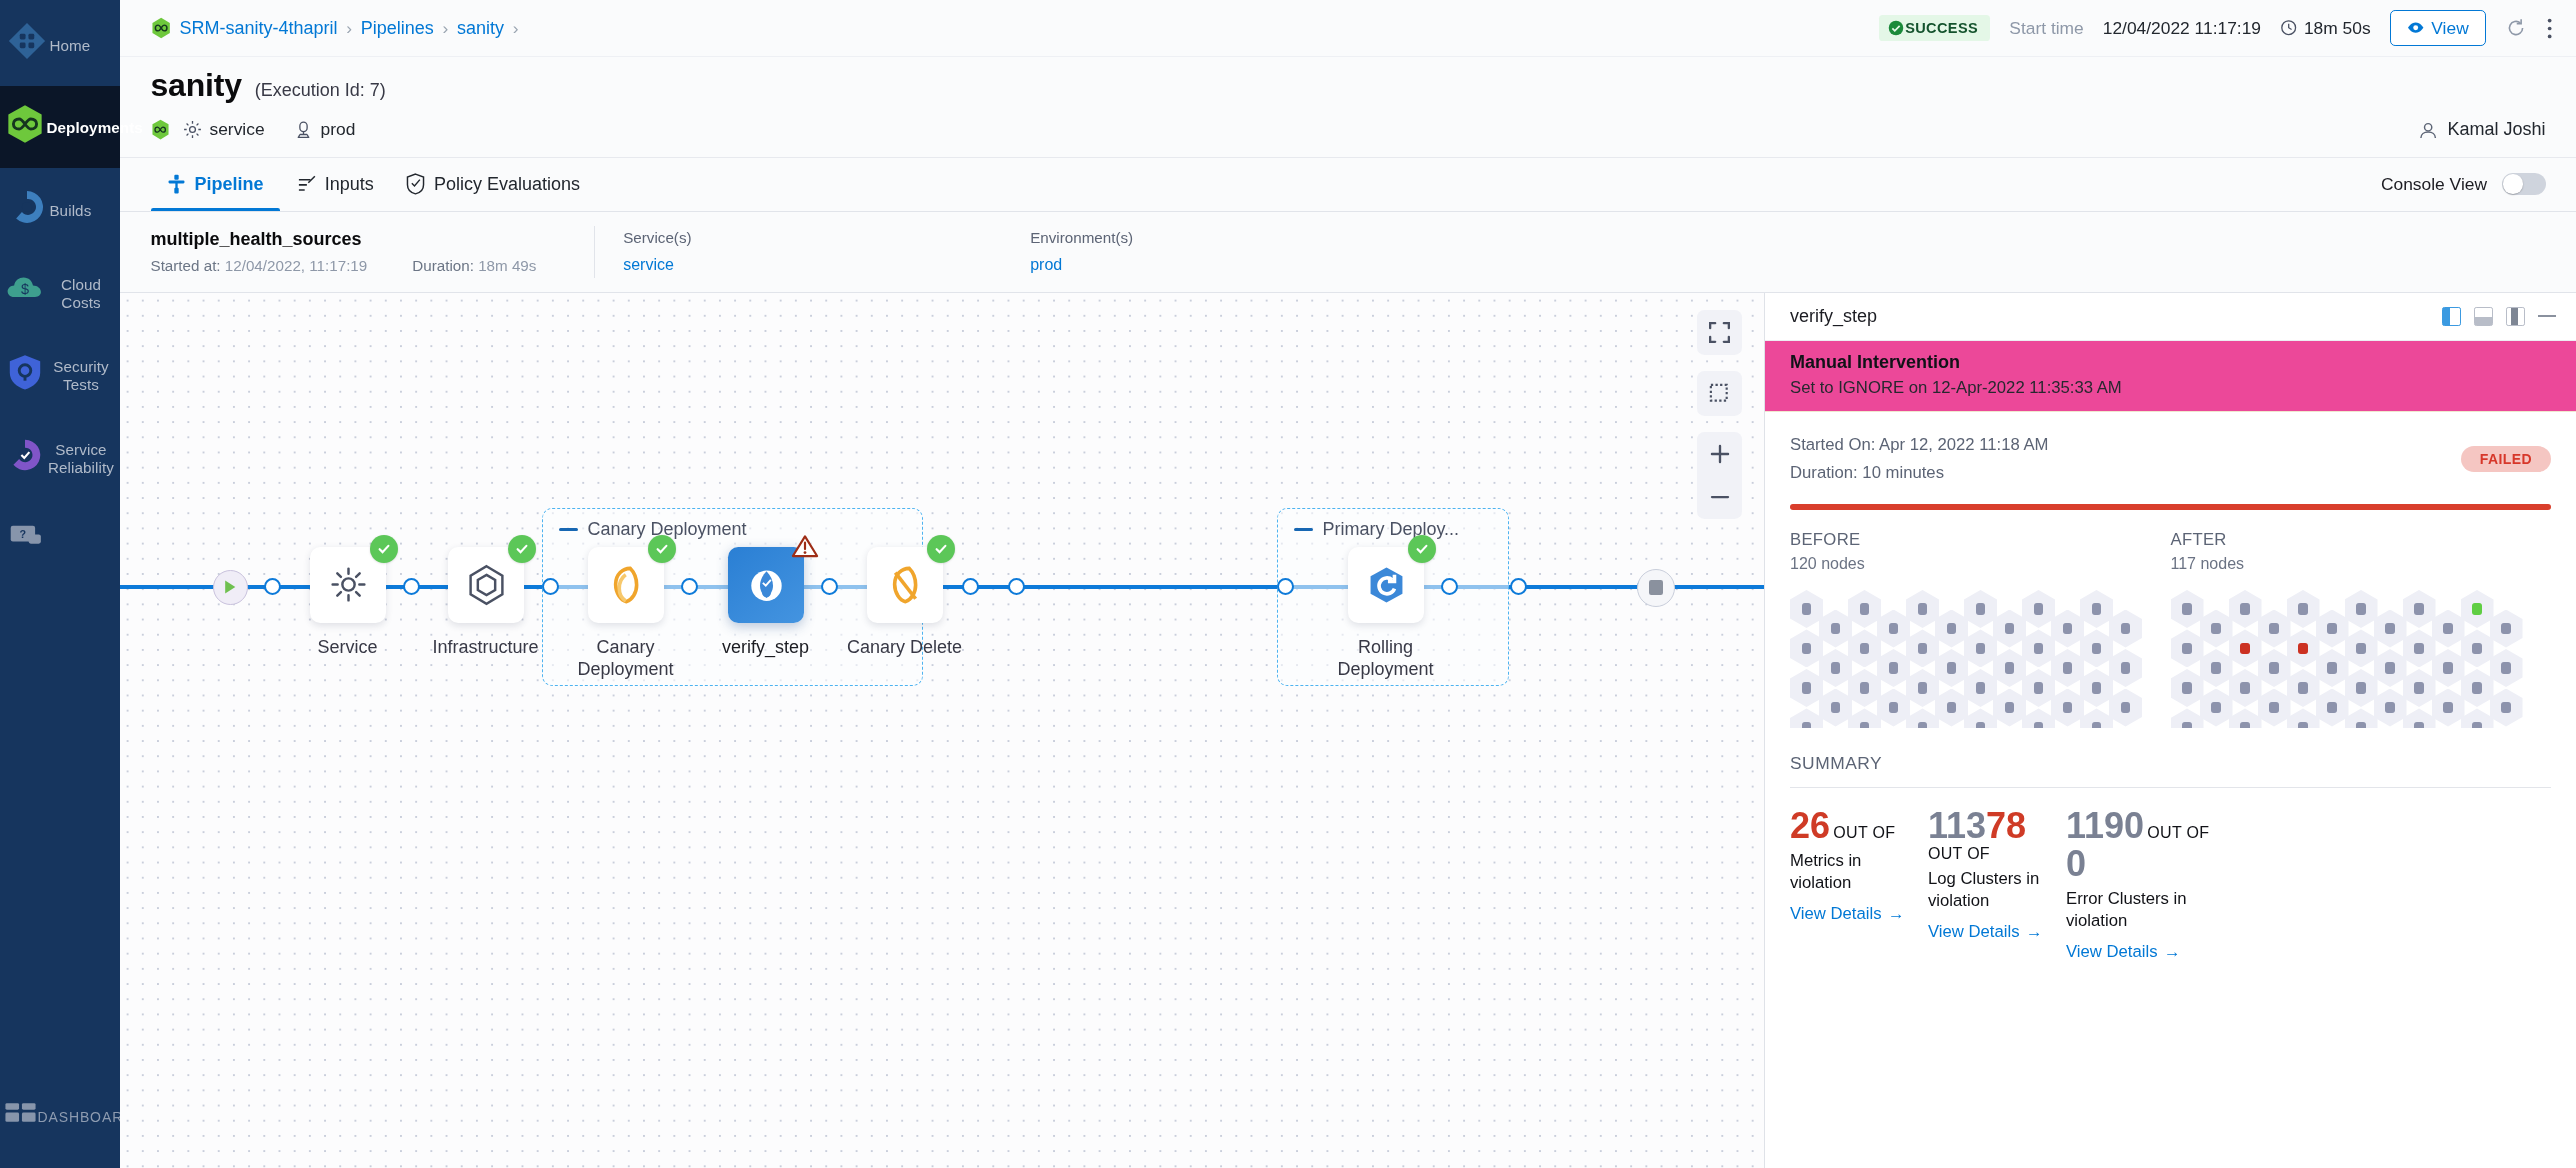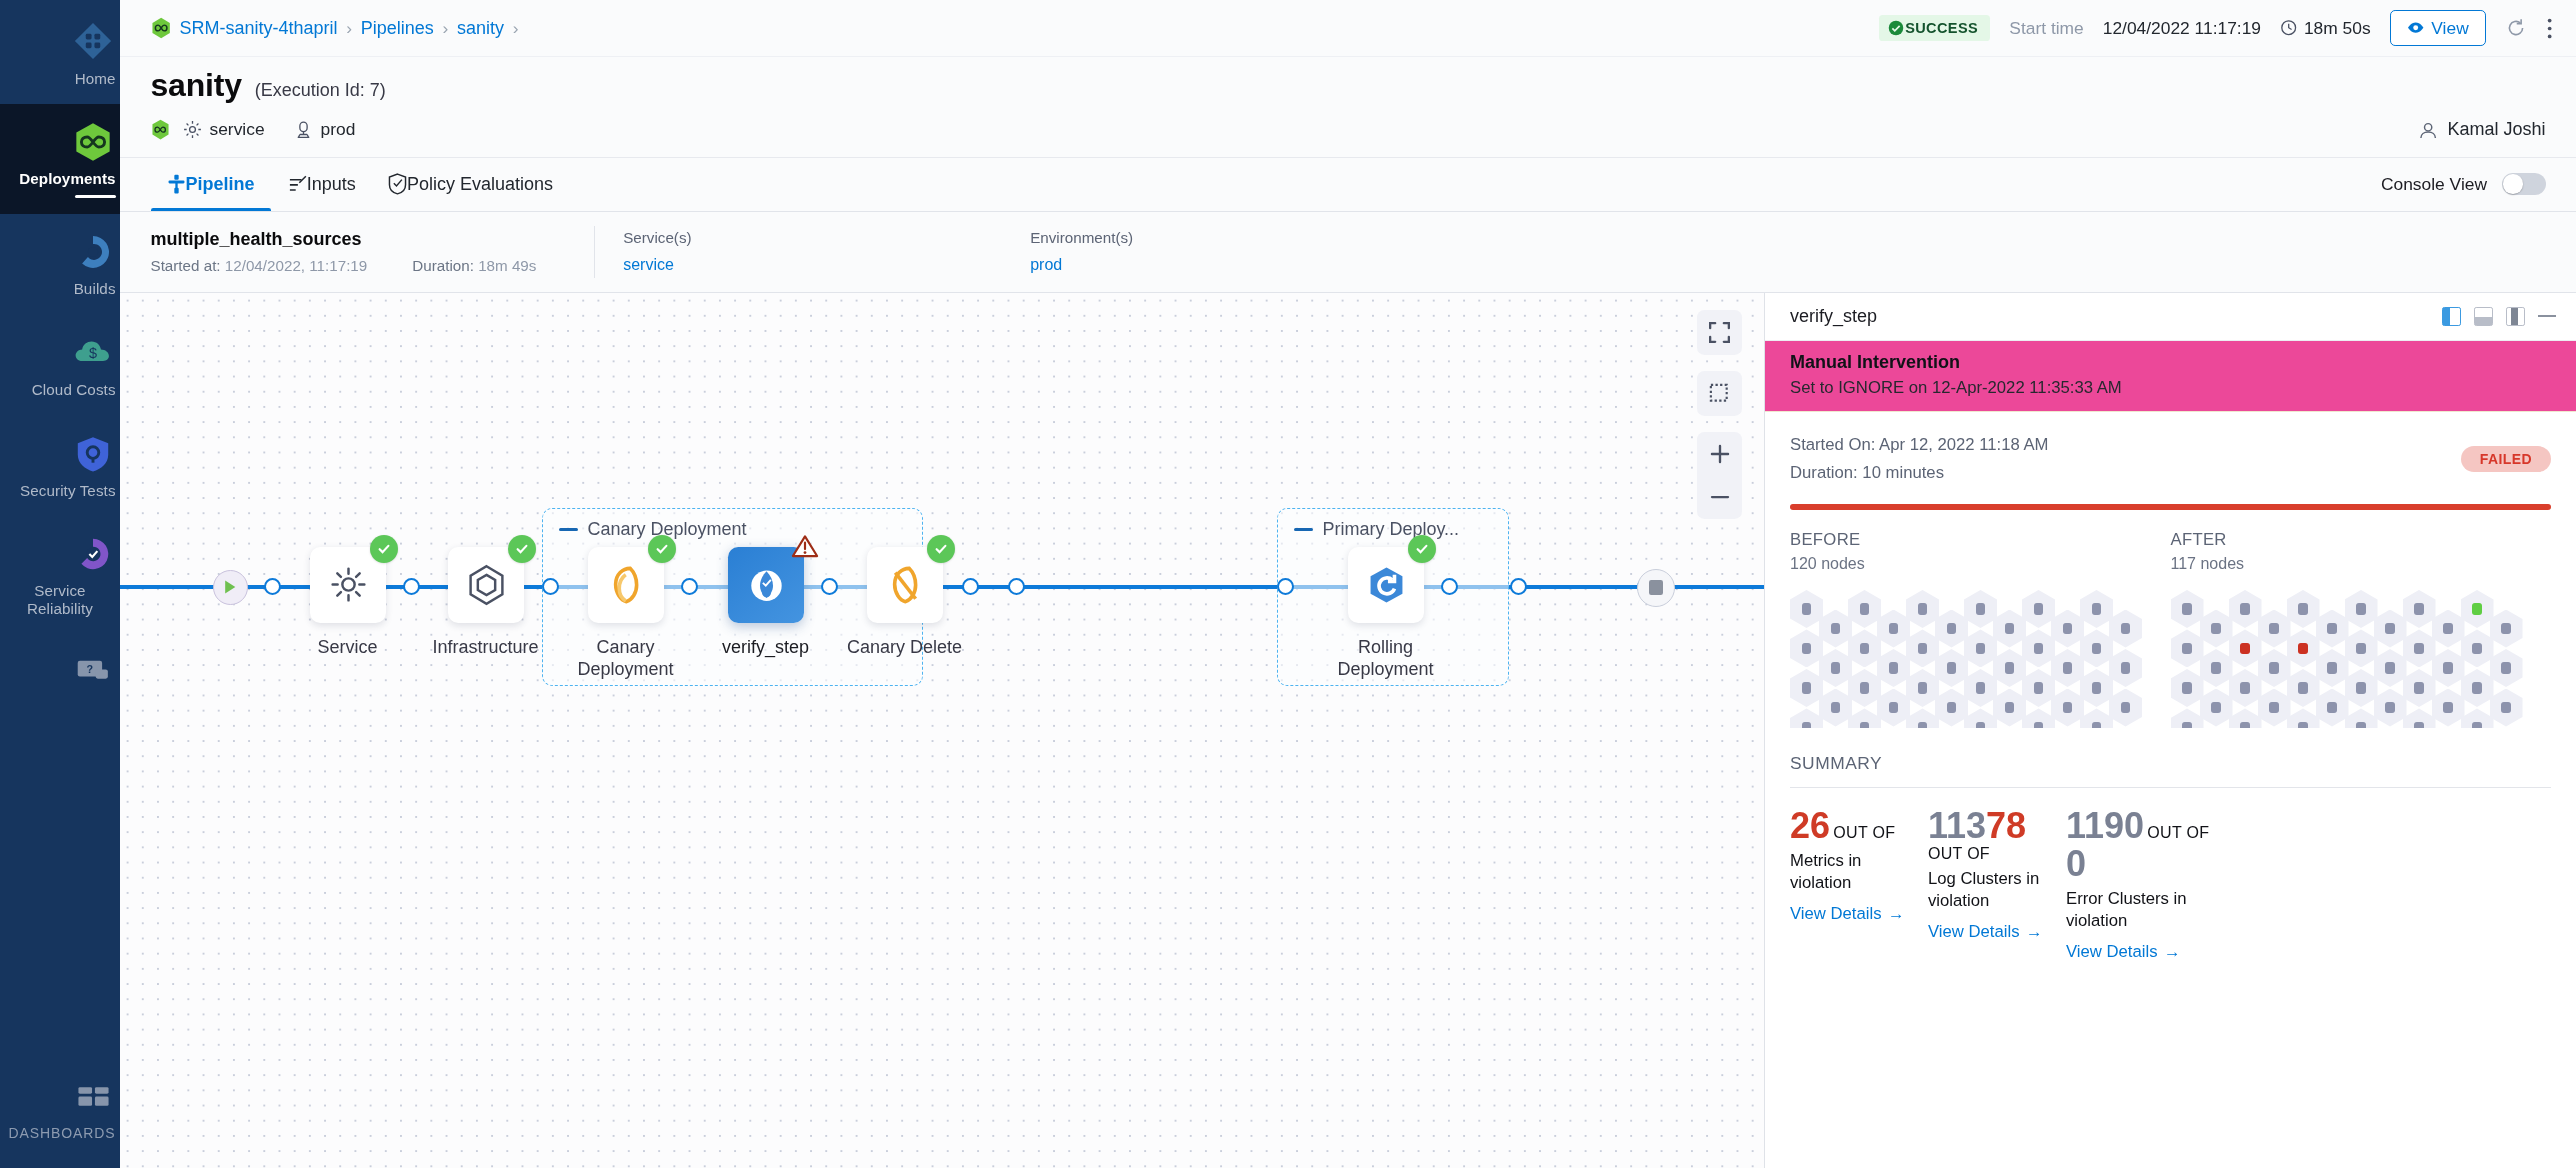--- a/index.html
+++ b/index.html
@@ -10,21 +10,21 @@
   }
   .app { display: flex; width: 2576px; height: 1169px; }
 
   
   .sidebar {
     width: 120px; flex: 0 0 120px; height: 1169px;
     background: #16355e; display: flex; flex-direction: column;
     align-items: stretch; padding-top: 2.9px; position: relative;
   }
   .nav-item {
-    display: flex; flex-direction: column; align-items: flex-end;
+    display: flex; flex-direction: row; align-items: center;
     padding: 19px 4.4px 16px 4.4px; cursor: pointer;
   }
   .nav-item.active { background: #0b1628; }
   .nav-ico { width: 45px; height: 39px; display: flex; align-items: center; justify-content: center; margin-bottom: 8.7px; }
   .nav-label {
     color: #b0bac9; font-size: 15.2px; line-height: 18px; text-align: center;
     font-weight: 400; letter-spacing: 0.1px;
   }
   .nav-item.active .nav-label { color: #ffffff; font-weight: 600; }
   .active-underline { width: 41px; height: 2.9px; background: #fff; border-radius: 1.5px; margin-top: 6.5px; }
@@ -68,21 +68,21 @@
   .meta-row { display: flex; align-items: center; gap: 13px; margin-top: 14.5px; padding-bottom: 16px; }
   .meta-chip { display: flex; align-items: center; gap: 8px; color: #22272e; font-size: 17.4px; }
   .user-box { margin-left: auto; display: flex; align-items: center; gap: 9.4px; color: #22272e; font-size: 18px; }
 
   
   .tabbar {
     height: 55px; flex: 0 0 55px; background: #fafbfc; border-top: 0.7px solid #e7e9ee;
     border-bottom: 0.7px solid #e1e4ea; display: flex; align-items: stretch; padding: 0 30.5px;
   }
   .tab {
-    display: flex; align-items: center; gap: 0; padding: 0 16px; cursor: pointer;
+    display: flex; align-items: center; gap: 9px; padding: 0 16px; cursor: pointer;
     font-size: 18px; color: #22272e; position: relative;
   }
   .tab.active { color: #0278d5; font-weight: 600; }
   .tab.active::after {
     content: ""; position: absolute; left: 0; right: 0; bottom: -0.7px; height: 3.6px;
     background: #0278d5; border-radius: 2.2px 2.2px 0 0;
   }
   .console-toggle { margin-left: auto; display: flex; align-items: center; gap: 14.5px; }
   .console-lbl { font-size: 17.4px; color: #1c1c22; }
   .toggle {

